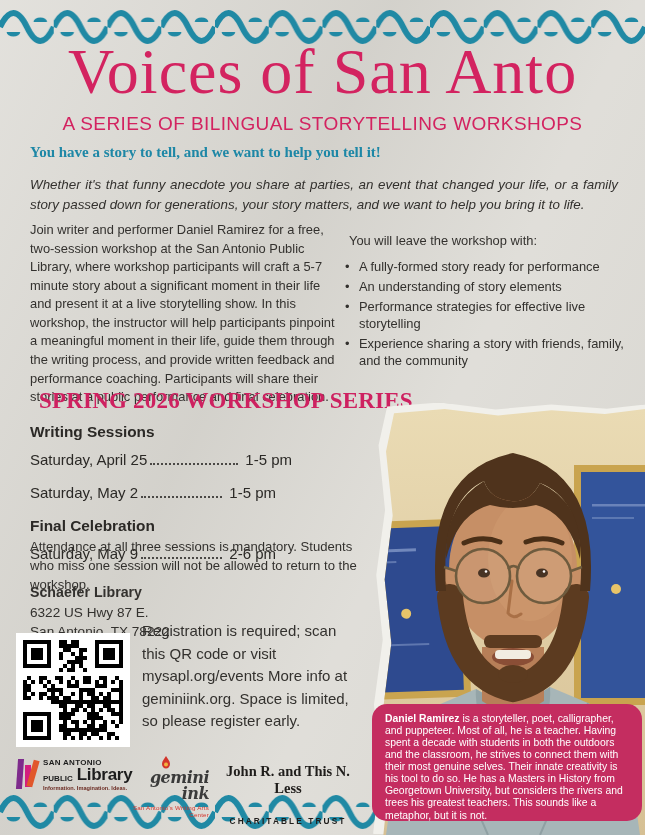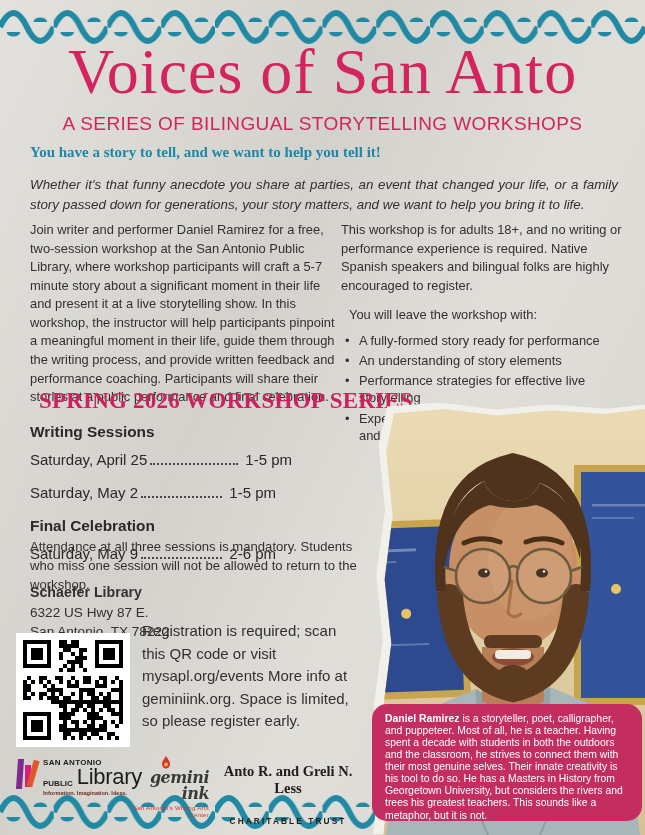--- a/index.html
+++ b/index.html
@@ -67,21 +67,21 @@
   .sapl { position:absolute; left:14px; top:2px; display:flex; }
   .sapl-bars { position:relative; width:26px; height:36px; }
   .sapl-bars i { position:absolute; display:block; }
   .bar1 { left:3px; top:1px; width:6px; height:30px; background:#7E2B8C; transform:skewX(-4deg); }
   .bar2 { left:11px; top:7px; width:6px; height:22px; background:#D21F7F; }
   .bar3 { left:16px; top:2px; width:6px; height:27px; background:#E1572B; transform:rotate(16deg); }
   .sapl-text { margin-left:3px; color:#1c1c1c; }
   .sapl-line1 { font-size:8px; font-weight:700; letter-spacing:.3px; }
   .sapl-line2 { display:flex; align-items:flex-end; gap:4px; }
   .sapl-public { font-size:8px; font-weight:700; }
-  .sapl-library { font-size:22px; font-weight:400; line-height:.95; letter-spacing:-.3px; }
+  .sapl-library { font-size:17px; font-weight:700; line-height:.95; letter-spacing:-.3px; }
   .sapl-tagline { font-size:5.6px; font-weight:700; color:#6b2b22; margin-top:2px; }
 
   .gemini { position:absolute; left:123px; top:0; width:86px; text-align:right; }
   .gemini-flame { display:block; margin:0 auto; }
   .gemini-name { font-family:"DejaVu Serif","Liberation Serif",serif; font-style:italic; font-weight:700; font-size:16px; color:#3A3A3A; letter-spacing:-.5px; line-height:1; }
   .gemini-tagline { font-size:6.2px; color:#D2342B; margin-top:2px; letter-spacing:.2px; }
 
   .less { position:absolute; left:218px; top:7px; width:140px; text-align:center; color:#1f1d1b; }
   .less-name { font-family:"Liberation Serif","DejaVu Serif",serif; font-size:14.5px; font-weight:600; }
   .less-sub { font-size:8.3px; font-weight:700; letter-spacing:2.1px; margin-top:19px; }
@@ -119,21 +119,20 @@
   </svg>
 
   <div class="title">Voices of San Anto</div>
   <div class="subtitle">A SERIES OF BILINGUAL STORYTELLING WORKSHOPS</div>
   <div class="tagline">You have a story to tell, and we want to help you tell it!</div>
   <div class="intro">Whether it's that funny anecdote you share at parties, an event that changed your life, or a family story passed down for generations, your story matters, and we want to help you bring it to life.</div>
 
   <div class="col-left">Join writer and performer Daniel Ramirez for a free, two-session workshop at the San Antonio Public Library, where workshop participants will craft a 5-7 minute story about a significant moment in their life and present it at a live storytelling show. In this workshop, the instructor will help participants pinpoint a meaningful moment in their life, guide them through the writing process, and provide written feedback and performance coaching. Participants will share their stories at a public performance and final celebration.</div>
 
   <div class="col-right">
-    <div>This workshop is for adults 18+, and no writing or performance experience is required. Native Spanish speakers and bilingual folks are highly encouraged to register.</div>
     <div class="outcomes-title">You will leave the workshop with:</div>
     <ul class="outcomes">
       <li>A fully-formed story ready for performance</li>
       <li>An understanding of story elements</li>
       <li>Performance strategies for effective live storytelling</li>
       <li>Experience sharing a story with friends, family, and the community</li>
     </ul>
   </div>
 
   <div class="series-heading">SPRING 2026 WORKSHOP SERIES</div>
@@ -406,21 +405,21 @@
     <div class="gemini">
       <svg class="gemini-flame" width="10" height="14" viewBox="0 0 10 14">
         <path d="M5,0 C6.6,3 9,4.8 9,8 A4,4.5 0 1 1 1,8 C1,4.8 3.4,3 5,0 Z" fill="#D2342B"></path>
         <circle cx="5" cy="8.6" r="2" fill="#F2B23E"></circle>
       </svg>
       <div class="gemini-name">gemini ink</div>
       <div class="gemini-tagline">San Antonio's Writing Arts Center</div>
     </div>
 
     <div class="less">
-      <div class="less-name">Anto R. and Greli N. Less</div>
+      <div class="less-name">John R. and This N. Less</div>
       <div class="less-sub">CHARITABLE TRUST</div>
     </div>
   </div>
 
   <svg class="wave bottom" viewBox="0 0 645 40" preserveAspectRatio="none">
     <defs>
       <pattern id="wv2" x="0" y="0" width="53.75" height="40" patternUnits="userSpaceOnUse">
         <path d="M0,23 Q13.4,-5 26.9,23 Q40.3,51 53.75,23" fill="none" stroke="#2089A4" stroke-width="6"></path>
         <path d="M6.6,28 a6.8,4.6 0 0 0 13.6,0 Z" fill="#2089A4"></path>
         <path d="M33.5,18 a6.8,4.6 0 0 1 13.6,0 Z" fill="#2089A4"></path>

